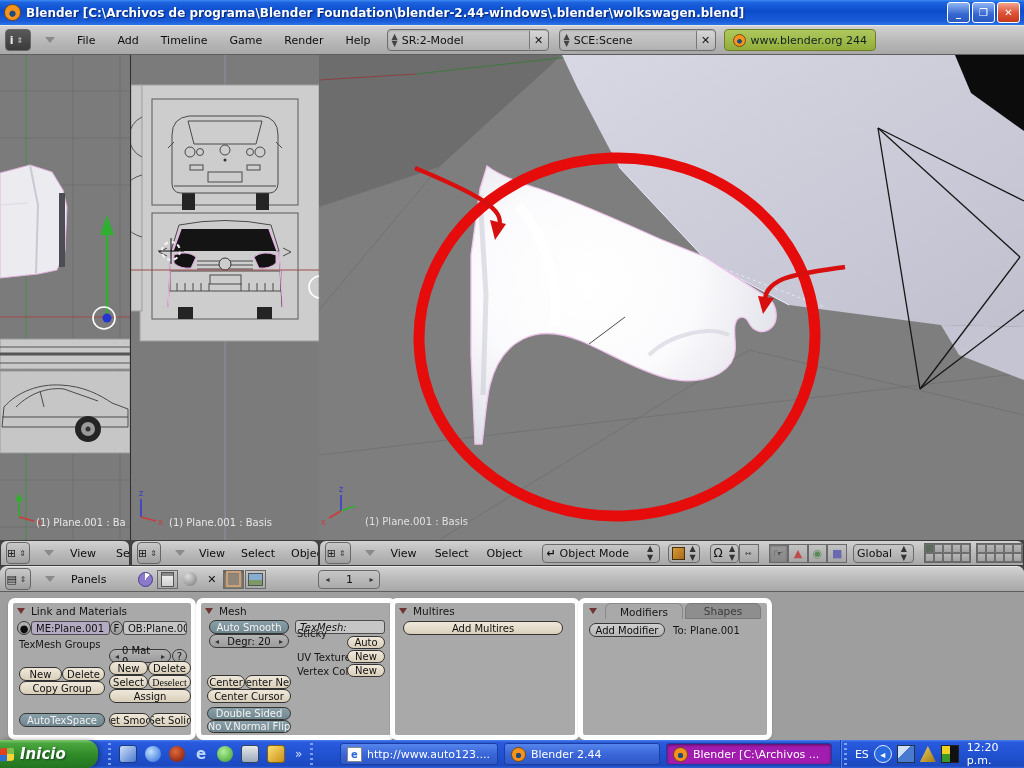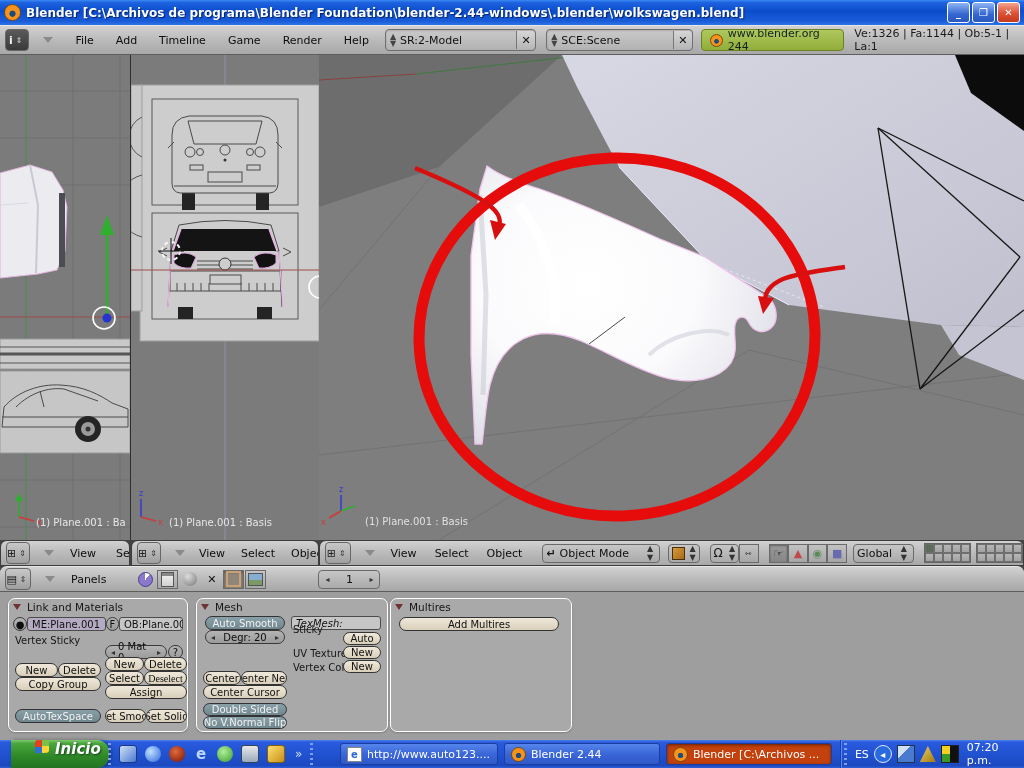--- a/index.html
+++ b/index.html
@@ -51,21 +51,21 @@
   .tgl{width:20px;height:19px;border:1px solid #6a6a6a;display:flex;align-items:center;justify-content:center;
     background:linear-gradient(180deg,#c2c2c2,#a6a6a6);box-sizing:border-box;}
   .tgl.on{background:linear-gradient(180deg,#9a9a9a,#868686);box-shadow:inset 0 1px 2px rgba(0,0,0,.35);}
   .layers{display:grid;grid-template-columns:repeat(5,9px);grid-template-rows:9px 9px;gap:0;
     border:1px solid #666;background:#9c9c9c;}
   .layers i{border:1px solid #6e6e6e;background:linear-gradient(#b6b6b6,#a2a2a2);}
   .layers i.on{background:#5d6b5d;}
 
   
   #btnarea{left:0;top:592px;width:1024px;height:148px;background:#9e9e9e;}
-  .panel{background:#a9a9a9;border:1px solid #ffffff;border-radius:7px;box-shadow:0 1px 2px rgba(0,0,0,.2);}
+  .panel{background:#a9a9a9;border:5px solid #ffffff;border-radius:7px;box-shadow:0 1px 2px rgba(0,0,0,.2);}
   .phead{position:absolute;left:4px;top:2px;display:flex;align-items:center;font-size:10.5px;color:#151515;}
   .ptri{width:0;height:0;border-left:4px solid transparent;border-right:4px solid transparent;
     border-top:6px solid #6f3333;margin-right:6px;}
   .bb{position:absolute;background:linear-gradient(180deg,#efe8da,#d9cfba);border:1px solid #333;
     border-radius:7px;font-size:10px;color:#101010;display:flex;align-items:center;justify-content:center;
     box-sizing:border-box;white-space:nowrap;overflow:hidden;}
   .bt{position:absolute;background:linear-gradient(180deg,#8aa0a9,#70878f);border:1px solid #333;
     border-radius:7px;font-size:10px;color:#f2f2f2;display:flex;align-items:center;justify-content:center;
     box-sizing:border-box;white-space:nowrap;overflow:hidden;}
   .bn{position:absolute;background:linear-gradient(180deg,#b4b4b4,#9b9b9b);border:1px solid #3a3a3a;
@@ -81,29 +81,29 @@
   .tab{position:absolute;top:0;height:16px;border-radius:6px 6px 0 0;font-size:10.5px;
     display:flex;align-items:center;justify-content:center;box-sizing:border-box;}
   .tab.act{background:#a9a9a9;border:1px solid #8a8a8a;border-bottom:none;color:#151515;}
   .tab.inact{background:#8e8e8e;border:1px solid #7a7a7a;color:#3c3c3c;}
 
   
   #taskbar{left:0;top:740px;width:1024px;height:28px;
     background:linear-gradient(180deg,#4a80ee 0%,#2a5ade 8%,#2153d2 45%,#1c49c0 92%,#2f62da 100%);}
   #startbtn{left:0;top:740px;width:98px;height:28px;border-radius:0 12px 12px 0;
     background:linear-gradient(180deg,#7fca6f 0%,#4aa63d 12%,#2f8a28 55%,#247420 100%);
-    display:flex;padding-left:24px;box-sizing:border-box;
-    box-shadow:2px 0 4px rgba(0,0,0,.35);margin-left:11px;}
+    display:flex;align-items:center;padding-left:0;box-sizing:border-box;
+    box-shadow:2px 0 4px rgba(0,0,0,.35);}
   #startbtn .stxt{color:#fff;font-weight:bold;font-style:italic;font-size:15px;text-shadow:1px 1px 2px #14421a;margin-left:6px;}
   .xpflag{width:14px;height:13px;border-radius:2px;transform:skewY(-4deg);
     background:conic-gradient(from 0deg at 50% 50%, #7bc148 0 25%, #ffd435 0 50%, #2e6fd6 0 75%, #e2401f 0);}
   .task{position:absolute;top:743px;height:22px;border-radius:3px;border:1px solid #1a3f9e;
     background:linear-gradient(180deg,#5585ec,#3a66d8 50%,#3058c8);display:flex;align-items:center;
     padding:0 6px;box-sizing:border-box;color:#fff;font-size:11px;white-space:nowrap;overflow:hidden;}
-  .task.active{background:#c2410c;box-shadow:inset 0 1px 3px rgba(0,0,0,.5);}
+  .task.active{background:#a21caf;box-shadow:inset 0 1px 3px rgba(0,0,0,.5);}
   .qlicon{width:16px;height:16px;margin-left:8px;border-radius:3px;flex:0 0 auto;}
   .grip{width:3px;height:22px;margin-left:8px;
     background:repeating-linear-gradient(180deg,#7fa0f0 0 2px,transparent 2px 5px);}
   .trayicon{width:16px;height:16px;margin-left:5px;flex:0 0 auto;}
 </style>
 </head>
 <body>
 
 <div id="root">
 
@@ -131,21 +131,20 @@
     </span>
     <span class="combo" style="margin-left:10px;width:155px;">
       <span class="ud">▲<br>▼</span>
       <span style="flex:1;">SCE:Scene</span>
       <span class="xbtn">✕</span>
     </span>
     <span class="badge" style="margin-left:8px;">
       <span class="blogo" style="width:11px;height:11px;margin-right:5px;"></span>
       <span>www.blender.org 244</span>
     </span>
-    <span style="margin-left:10px;color:#1a1a1a;">Ve:1326 | Fa:1144 | Ob:5-1 | La:1</span>
   </div>
 
   <div class="abs vp" style="left:0;width:130px;border-right:1px solid #2e2e2e;">
     <svg width="130" height="485" viewBox="0 0 130 485">
       <rect width="130" height="485" fill="#7b7b7b"></rect>
       <g stroke="#717171" stroke-width="1">
         <line x1="73" y1="0" x2="73" y2="485"></line>
           <line x1="120" y1="0" x2="120" y2="485"></line>
         <line x1="0" y1="36" x2="130" y2="36"></line>
           <line x1="0" y1="83" x2="130" y2="83"></line>
@@ -444,21 +443,21 @@
 
     <div class="abs panel" style="left:8px;top:6px;width:178px;height:132px;">
       <div class="phead">
         <span class="ptri"></span>
         <span>Link and Materials</span>
       </div>
       <span class="bn" style="left:4px;top:18px;width:14px;height:14px;">●</span>
       <span class="bf" style="left:18px;top:18px;width:79px;height:14px;background:#b4aac2;">ME:Plane.001</span>
       <span class="bn" style="left:97px;top:18px;width:13px;height:14px;">F</span>
       <span class="bf" style="left:110px;top:18px;width:64px;height:14px;">OB:Plane.001</span>
-      <span class="plabel" style="left:6px;top:36px;">Vertex Sticky</span>
+      <span class="plabel" style="left:6px;top:36px;">TexMesh Groups</span>
       <span class="bn" style="left:96px;top:46px;width:62px;height:14px;justify-content:space-between;padding:0 2px;">
         <span class="narrow">◂</span>
           <span>0 Mat 0</span>
           <span class="narrow">▸</span>
       </span>
       <span class="bn" style="left:159px;top:46px;width:15px;height:14px;">?</span>
       <span class="bb" style="left:6px;top:64px;width:43px;height:14px;">New</span>
       <span class="bb" style="left:49px;top:64px;width:43px;height:14px;">Delete</span>
       <span class="bb" style="left:6px;top:78px;width:86px;height:14px;">Copy Group</span>
       <span class="bb" style="left:96px;top:58px;width:39px;height:14px;">New</span>
@@ -497,20 +496,27 @@
     </div>
 
     <div class="abs panel" style="left:390px;top:6px;width:180px;height:132px;">
       <div class="phead">
         <span class="ptri"></span>
         <span>Multires</span>
       </div>
       <span class="bb" style="left:8px;top:18px;width:160px;height:14px;">Add Multires</span>
     </div>
 
+    <div class="abs panel" style="left:578px;top:6px;width:184px;height:132px;">
+      <span class="ptri" style="position:absolute;left:6px;top:5px;"></span>
+      <span class="tab act" style="left:22px;width:78px;">Modifiers</span>
+      <span class="tab inact" style="left:102px;width:76px;">Shapes</span>
+      <span class="bn" style="left:6px;top:20px;width:76px;height:14px;background:linear-gradient(#cfcfcf,#b4b4b4);">Add Modifier</span>
+      <span class="plabel" style="left:90px;top:22px;">To: Plane.001</span>
+    </div>
   </div>
 
   <div id="taskbar" class="abs"></div>
   <div id="startbtn" class="abs">
     <span class="xpflag"></span>
     <span class="stxt">Inicio</span>
   </div>
   <div class="abs" style="left:100px;top:740px;width:215px;height:28px;display:flex;align-items:center;">
     <span class="grip"></span>
     <span class="qlicon" style="background:linear-gradient(135deg,#cfe0f8,#4a7ad0);border:1px solid #1a3a80;"></span>
@@ -537,16 +543,16 @@
   </div>
   <div class="abs" style="left:840px;top:740px;width:184px;height:28px;display:flex;align-items:center;
        border-left:1px solid #1a3fa8;box-shadow:inset 1px 0 0 #5d8af0;">
     <span class="grip" style="margin-left:3px;"></span>
     <span style="color:#fff;margin-left:8px;">ES</span>
     <span class="trayicon" style="border-radius:50%;background:#2a6ae0;border:1px solid #dfe8ff;color:#fff;font-size:10px;
           display:flex;align-items:center;justify-content:center;">◂</span>
     <span class="trayicon" style="background:linear-gradient(135deg,#cfe0f8 40%,#4a7ad0 40%);border:1px solid #234;"></span>
     <span class="trayicon" style="background:linear-gradient(135deg,#f0d060,#a07810);clip-path:polygon(50% 0,100% 100%,0 100%);"></span>
     <span class="trayicon" style="background:conic-gradient(from 0deg at 50% 50%, #111 0 25%, #111 25% 50%, #3a9a28 50% 75%, #f0d020 75%);border:1px solid #222;"></span>
-    <span style="color:#fff;margin-left:8px;">07:20 p.m.</span>
+    <span style="color:#fff;margin-left:8px;">12:20 p.m.</span>
   </div>
 
 </div>
 
 </body></html>

